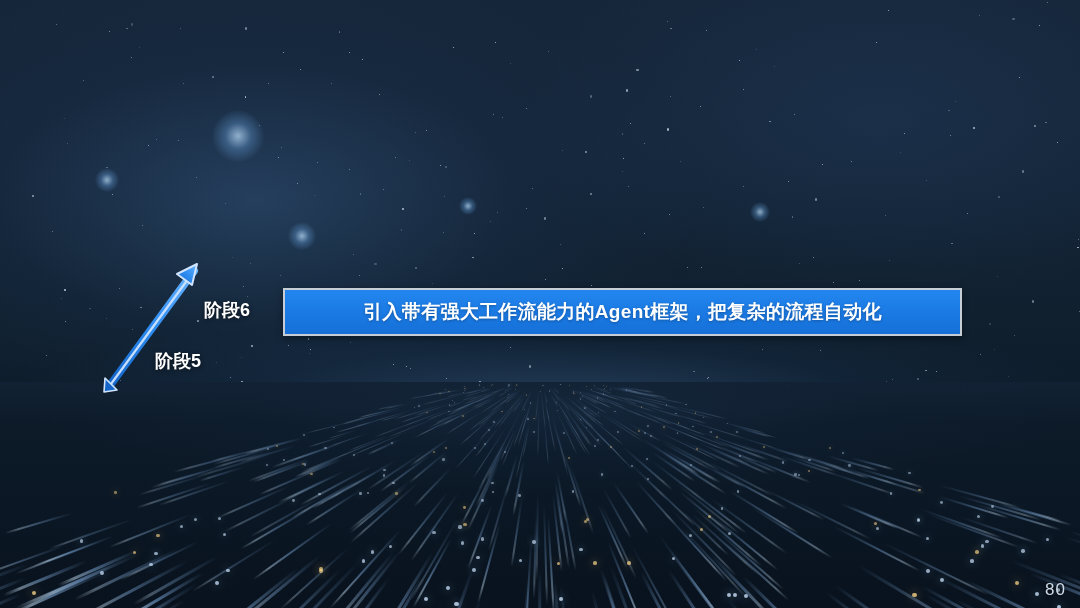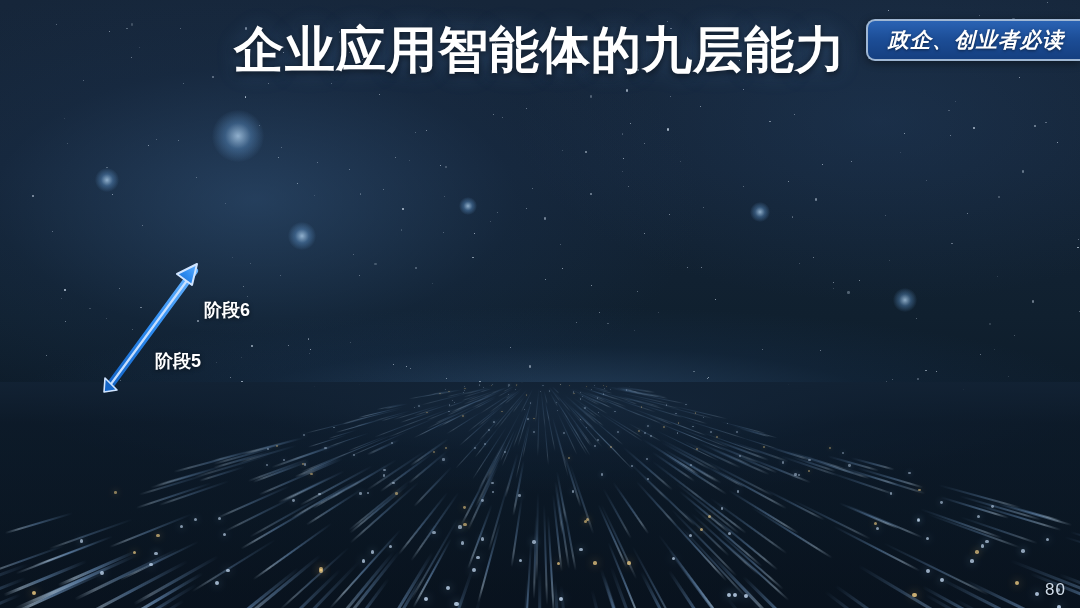--- a/index.html
+++ b/index.html
@@ -1020,26 +1020,22 @@
       <span class="dot gold" style="left:577.9px;top:9.1px;width:1.3px;height:1.3px;opacity:0.27;box-shadow:0 0 2.9px rgba(255,200,110,0.75)"></span>
       <span class="dot" style="left:715.2px;top:44.7px;width:1.8px;height:1.8px;opacity:0.36;box-shadow:0 0 4.0px rgba(170,215,255,0.7)"></span>
       <span class="dot" style="left:1164.4px;top:209.9px;width:4.1px;height:4.1px;opacity:0.78;box-shadow:0 0 9.1px rgba(170,215,255,0.7)"></span>
       <span class="dot" style="left:355.9px;top:186.5px;width:3.8px;height:3.8px;opacity:0.72;box-shadow:0 0 8.3px rgba(170,215,255,0.7)"></span>
       <span class="dot" style="left:637.3px;top:11.7px;width:1.3px;height:1.3px;opacity:0.27;box-shadow:0 0 2.9px rgba(170,215,255,0.7)"></span>
       <span class="dot gold" style="left:702.8px;top:11.0px;width:1.3px;height:1.3px;opacity:0.27;box-shadow:0 0 2.9px rgba(255,200,110,0.75)"></span>
       <span class="dot" style="left:578.2px;top:22.2px;width:1.5px;height:1.5px;opacity:0.30;box-shadow:0 0 3.3px rgba(170,215,255,0.7)"></span>
     </div>
 
   <div class="title-wrap">
-    <div class="title-main">企业应用智能体的九层能力</div>
   </div>
 
-  <div class="badge">
-    <span class="badge-text">政企、创业者必读</span>
-  </div>
 
   <div class="diagram">
 
     <svg class="arrow-svg" viewBox="0 0 130 145">
       <defs>
         <linearGradient id="arrGrad" x1="0" y1="1" x2="1" y2="0">
           <stop offset="0%" stop-color="#1566c8"></stop>
           <stop offset="50%" stop-color="#2d8bf0"></stop>
           <stop offset="100%" stop-color="#68b4ff"></stop>
         </linearGradient>
@@ -1050,18 +1046,21 @@
       <g stroke="#cfe4ff" stroke-width="2.2" stroke-linecap="round" fill="none" opacity="0.95">
         <line x1="16" y1="132" x2="99" y2="19"></line>
       </g>
       <path d="M102 12 L82 22 L97 33 Z" fill="url(#arrGrad)" stroke="#cfe4ff" stroke-width="2" stroke-linejoin="round"></path>
       <path d="M10 126 L22 138 L9 140 Z" fill="#1566c8" stroke="#cfe4ff" stroke-width="1.6" stroke-linejoin="round"></path>
     </svg>
 
     <div class="stage-label stage-label-6">阶段6</div>
     <div class="stage-label stage-label-5">阶段5</div>
 
+    <div class="bar bar-6">
+      <span class="bar-text">引入带有强大工作流能力的Agent框架，把复杂的流程自动化</span>
+    </div>
 
   </div>
 
   <div class="page-num">80</div>
 
 </div>
 
 </body></html>

